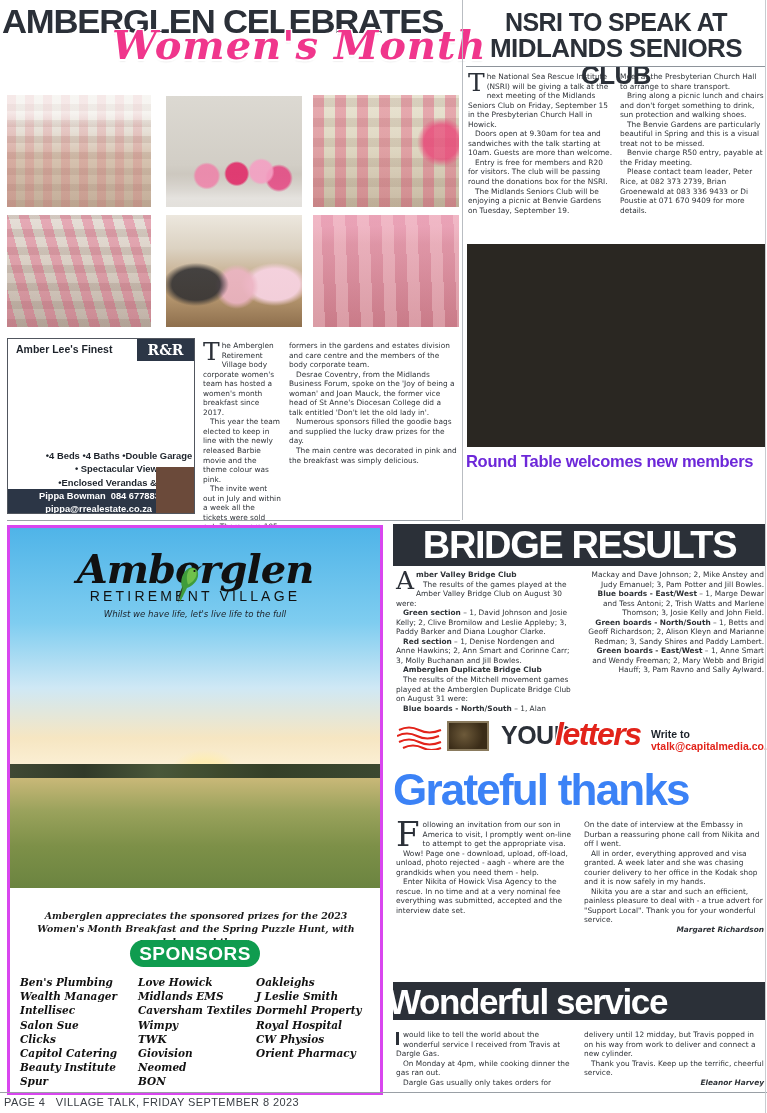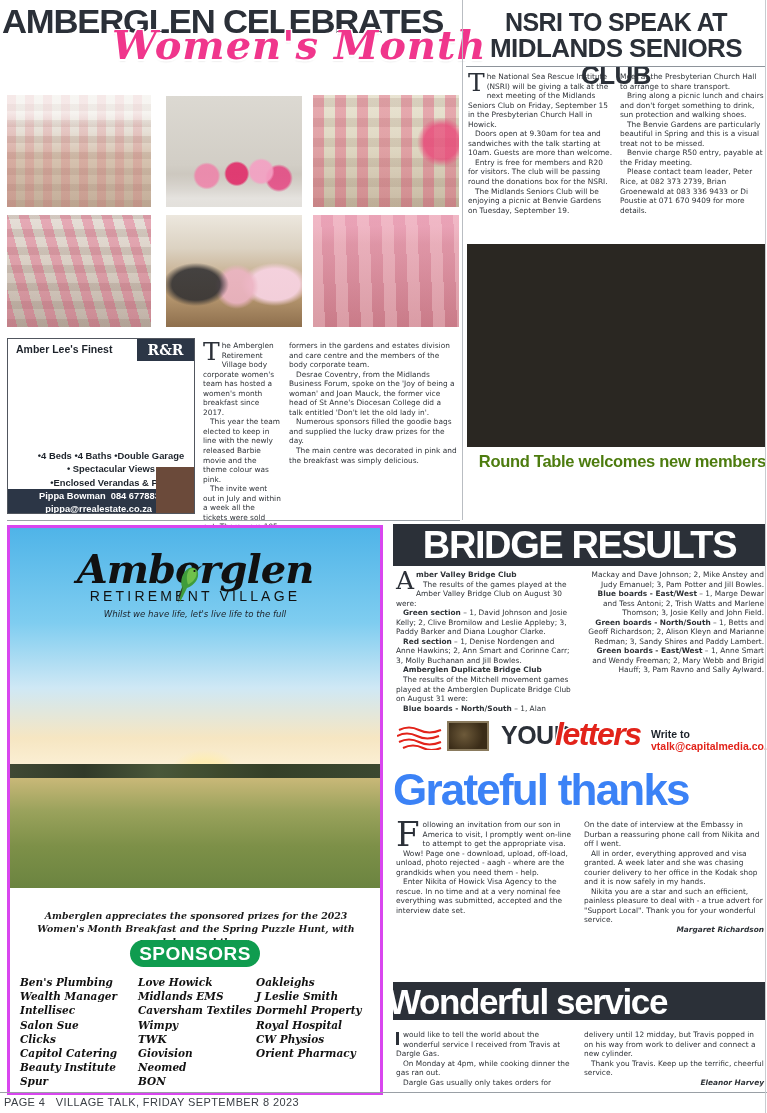--- a/index.html
+++ b/index.html
@@ -53,36 +53,36 @@
     font-size:25px; line-height:20px; padding:1px 2px 0 0; color:#2b3038;
   }
   .dropcap-lg {
     float:left; font-family:"DejaVu Serif", serif;
     font-size:34px; line-height:27px; padding:1px 3px 0 0; color:#2b3038;
   }
 
   
   #rt-photo { position:absolute; left:467px; top:244px; width:299px; height:203px; background:#2a2722; overflow:hidden; }
   #rt-head { position:absolute; left:466px; top:452px; width:300px;
-             font-size:16.5px; font-weight:bold; color:#4d7c0f; letter-spacing:-0.3px;text-align:right; }
+             font-size:16.5px; font-weight:bold; color:#6d28d9; letter-spacing:-0.3px; }
   #rt-cap { position:absolute; left:466px; top:471px; width:300px;
             font-family:"DejaVu Sans", sans-serif; font-style:italic; font-weight:bold;
             font-size:7px; line-height:9.3px; color:#2f3338; }
 
   
   #amberlee { position:absolute; left:7px; top:338px; width:188px; height:176px;
               border:1px solid #51565e; background:#fff; overflow:hidden; }
   #al-bar { position:absolute; left:0; top:0; width:188px; height:22px; background:#fff;
             border-bottom:1px solid #fff; }
   #al-title { position:absolute; left:8px; top:4px; font-size:10.5px; font-weight:bold; color:#1d232b; }
   #al-logo { position:absolute; right:0; top:0; width:57px; height:22px; background:#2c3646;
              color:#fff; font-family:"DejaVu Serif", serif; font-size:14px; font-weight:bold;
              text-align:center; line-height:22px; letter-spacing:0px; }
   #al-photo { position:absolute; left:0; top:22px; width:188px; height:88px; overflow:hidden; }
-  #al-feat { position:absolute; left:9px; top:110px; width:188px; height:40px; background:#fff;
+  #al-feat { position:absolute; left:17px; top:110px; width:188px; height:40px; background:#fff;
              text-align:center; font-size:9.4px; font-weight:bold; color:#1d232b; line-height:13.3px; }
   #al-contact { position:absolute; left:0; top:150px; width:188px; height:25px; background:#2c3646;
                 color:#fff; font-size:9.3px; font-weight:bold; line-height:12.5px; padding-top:1px;
                 text-align:center; }
   #al-portrait { position:absolute; right:0; top:128px; width:38px; height:47px; overflow:hidden; background:#6b4a3a; }
 
   
   #ag-col1 { position:absolute; left:203px; top:341px; width:78px; }
   #ag-col2 { position:absolute; left:289px; top:341px; width:168px; }
 

